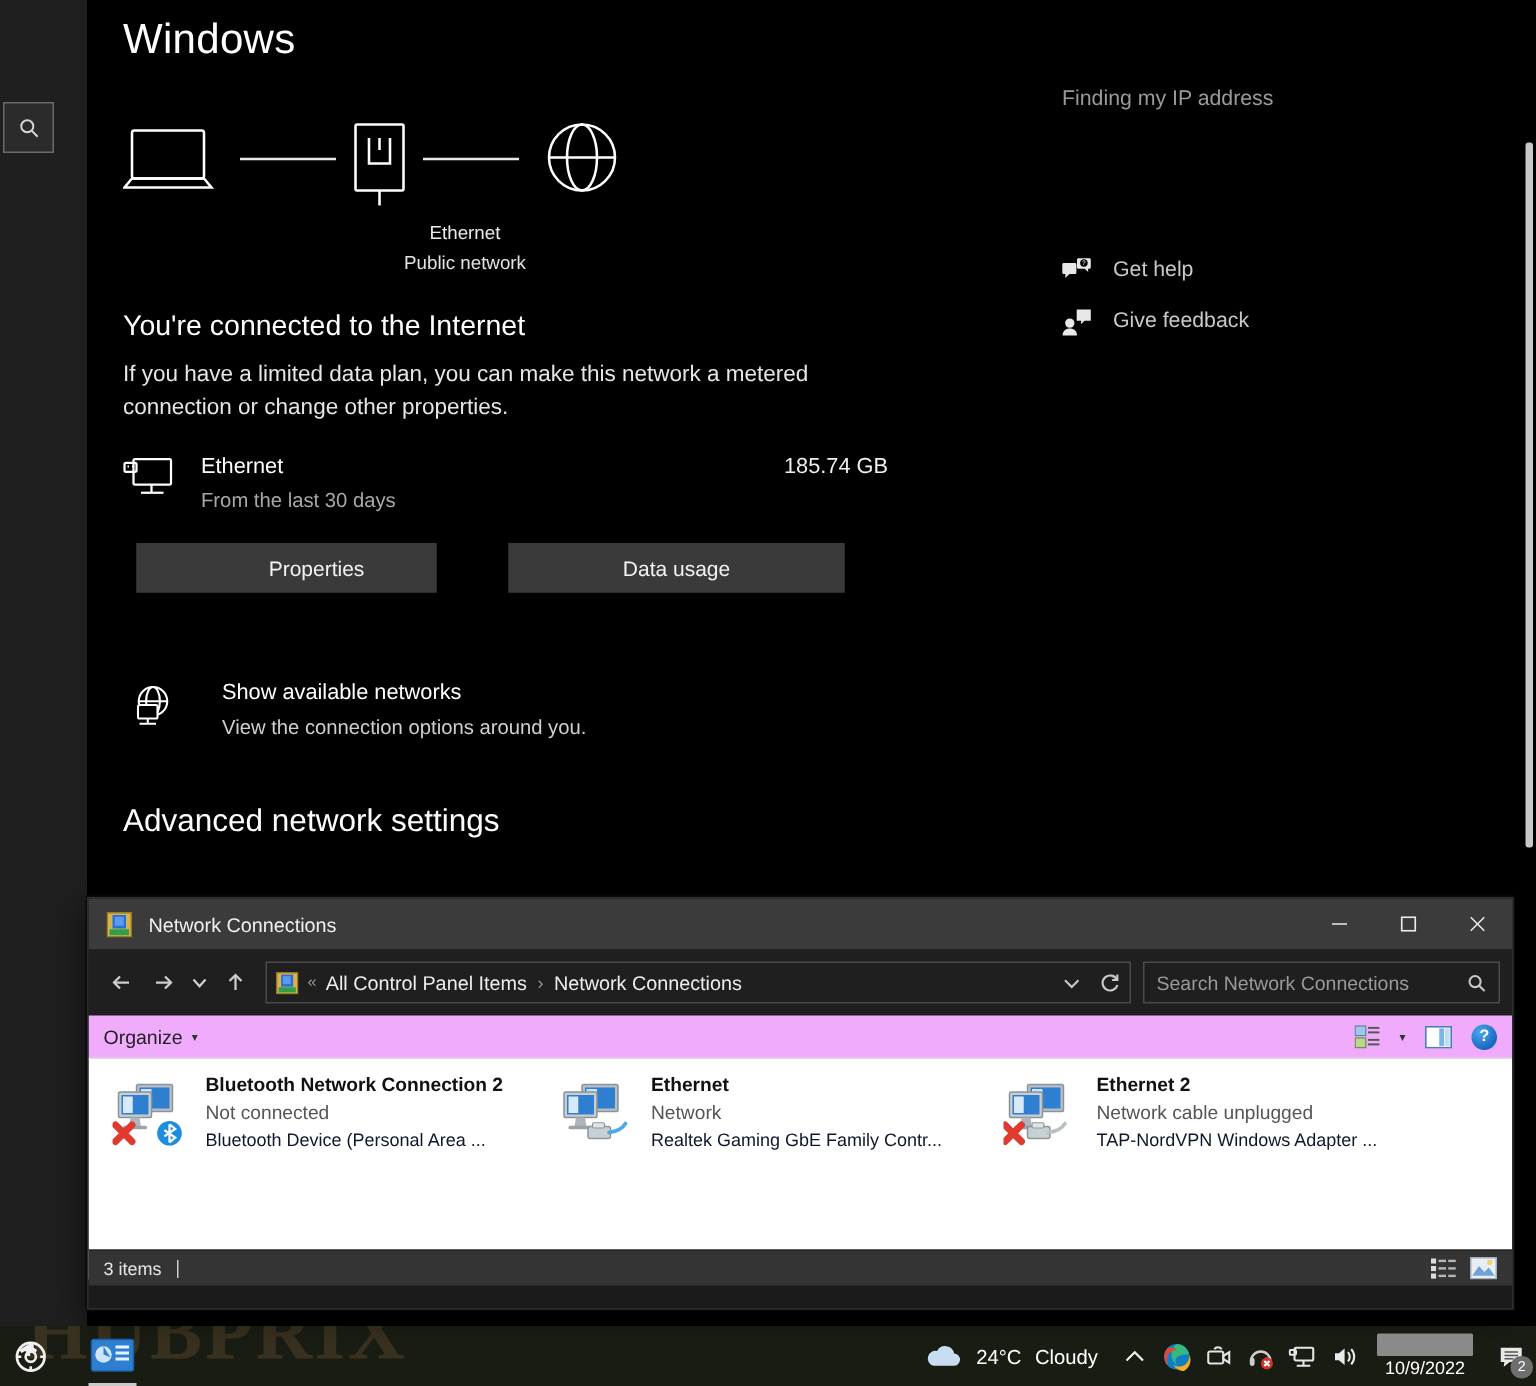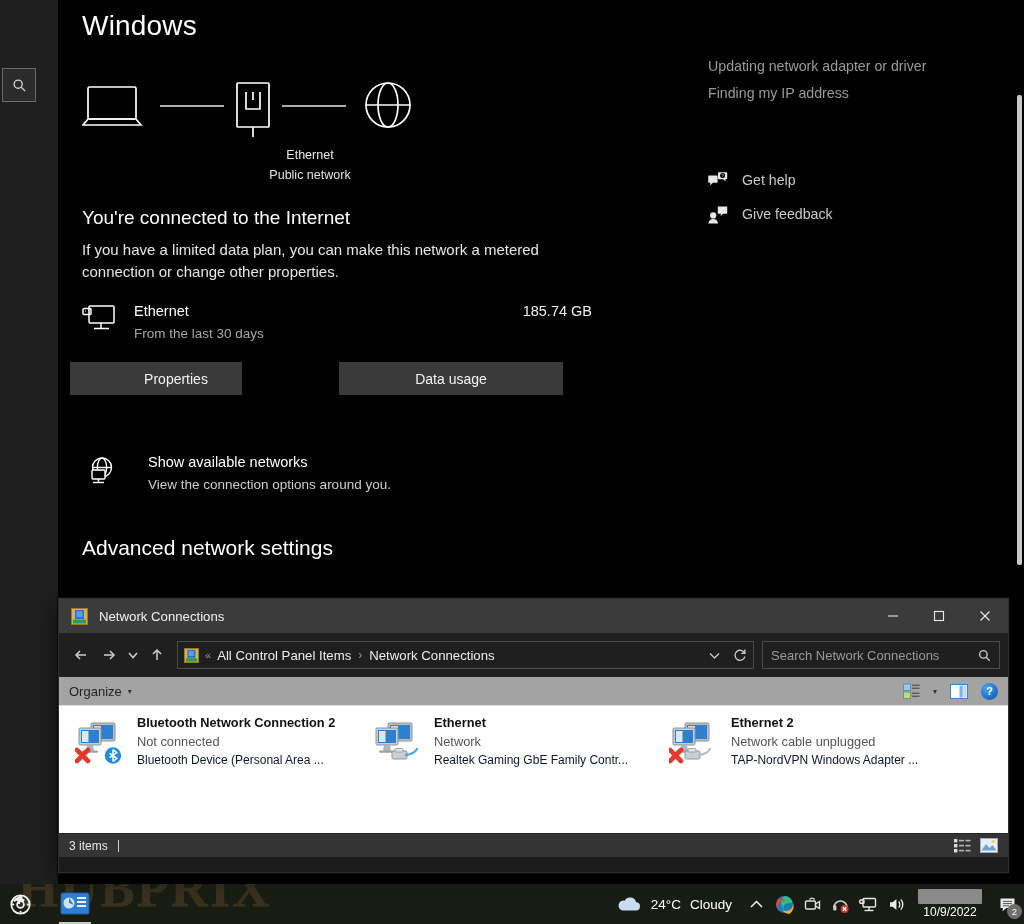--- a/index.html
+++ b/index.html
@@ -70,21 +70,21 @@
   #usage-sub  { position:absolute; left:52px; top:26px; font-size:13.5px; color:#a8a8a8; font-weight:300; }
   #usage-val  { position:absolute; right:0; top:3px; font-size:14.5px; color:#efefef; }
 
   .flat-btn {
     position:absolute; height:33px; background:#3a3a3a;
     border:1px solid #3a3a3a; color:#f2f2f2;
     font-family:"Liberation Sans", sans-serif; font-size:14px;
     display:flex; align-items:center; justify-content:center;
     cursor:default;
   }
-  #btn-properties { left:12px; top:362px; width:172px;padding-left:40px; }
+  #btn-properties { left:33px; top:362px; width:200px;padding-left:40px; }
   #btn-datausage  { left:281px; top:362px; width:224px; }
 
   
   #avail-row { position:absolute; left:24px; top:450px; width:480px; height:46px; }
   #avail-icon { position:absolute; left:5px; top:6px; width:30px; height:30px; }
   #avail-icon svg { width:30px; height:30px; stroke:#fff; fill:none; stroke-width:1.4; }
   #avail-title { position:absolute; left:66px; top:4px; font-size:14.5px; color:#fff; }
   #avail-sub   { position:absolute; left:66px; top:27px; font-size:13.5px; color:#cfcfcf; font-weight:300; }
 
   #adv-head {
@@ -156,21 +156,21 @@
   }
   #searchbox input {
     flex:1 1 auto; background:transparent; border:0; outline:0;
     color:#ddd; font-size:13px; font-family:"Liberation Sans", sans-serif;
     min-width:0;
   }
   #searchbox input::placeholder { color:#9a9a9a; }
   #searchbox svg { stroke:#c8c8c8; fill:none; stroke-width:1.5; flex:0 0 13px; }
 
   #exp-toolbar {
-    position:relative; height:29px; background:#a3a3a3;
+    position:relative; height:29px; background:#f0abfc;
     border-bottom:1px solid #dcdce0;
     display:flex; align-items:center; padding:0 10px;
   }
   #organize { font-size:13px; color:#222; display:flex; align-items:center; gap:6px; cursor:default; }
   #organize .caret { font-size:8px; color:#333; }
   #toolbar-right { margin-left:auto; display:flex; align-items:center; gap:13px; }
   #tb-viewicon { width:17px; height:17px; position:relative; }
   #tb-caret { font-size:8px; color:#333; }
   #tb-pane { width:18px; height:15px; position:relative; }
   #tb-help {
@@ -317,21 +317,20 @@
           <line x1="6" y1="26.5" x2="17" y2="26.5"></line>
         </svg>
       </div>
       <div id="avail-title">Show available networks</div>
       <div id="avail-sub">View the connection options around you.</div>
     </div>
 
     <div id="adv-head">Advanced network settings</div>
 
     <div id="rail">
-      <a class="rail-link">Updating network adapter or driver</a>
       <a class="rail-link">Finding my IP address</a>
     </div>
 
     <div id="rail-help">
       <div class="help-row">
         <span class="hicon">
           <svg viewBox="0 0 20 20">
             <path d="M11 2.2h7.2c.6 0 1 .4 1 1v5c0 .6-.4 1-1 1h-.8l.1 2.1-2.4-2.1H11c-.6 0-1-.4-1-1v-5c0-.6.4-1 1-1z"></path>
             <path d="M1.2 5.4h7.4c.6 0 1 .4 1 1v5.3c0 .6-.4 1-1 1H5l-2.9 2.6.2-2.6h-1.1c-.6 0-1-.4-1-1V6.4c0-.6.4-1 1-1z"></path>
             <circle cx="14.6" cy="5.4" r="2.5" fill="#000"></circle>

